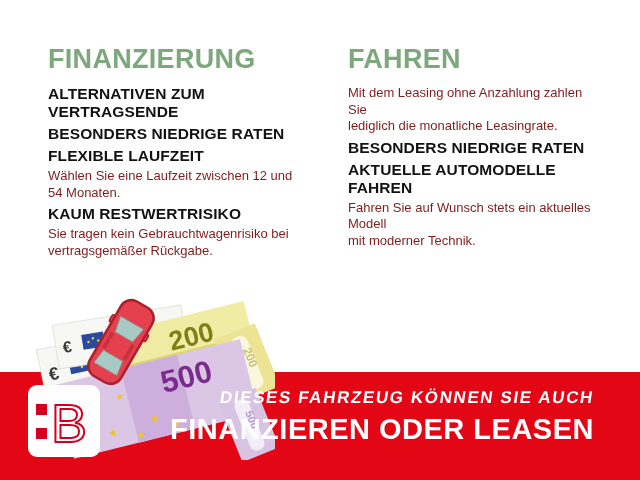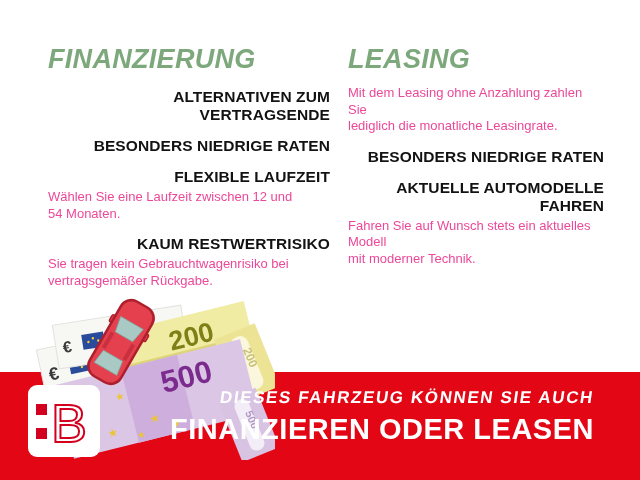--- a/index.html
+++ b/index.html
@@ -4,29 +4,29 @@
 <style>
   html,body { margin:0; padding:0; }
   .page {
     position:relative; width:640px; height:480px; overflow:hidden;
     background:#ffffff; font-family:"Liberation Sans", sans-serif;
   }
   .col { position:absolute; top:44px; }
   .col-left  { left:48px;  width:282px; }
   .col-right { left:348px; width:256px; }
   .col-title {
-    margin:0 0 10px 0; font-size:27px; font-weight:bold; font-style:italic;
+    margin:0 0 10px 0; font-size:27px; font-weight:bold; 
     color:#7CA87C; letter-spacing:0.3px;
   }
   .sec-h {
-    margin:13px 0 3px 0; font-size:15.5px; font-weight:bold;
-    color:#121212; letter-spacing:0.1px;text-align:right;
+    margin:4px 0 3px 0; font-size:15.5px; font-weight:bold;
+    color:#121212; letter-spacing:0.1px;
   }
   .sec-b {
-    margin:0; font-size:13px; line-height:16.5px; color:#ec4899;
+    margin:0; font-size:13px; line-height:16.5px; color:#7f1d1d;
     white-space:pre-line;
   }
   .banner {
     position:absolute; left:0; top:372px; width:640px; height:108px;
     background:#E30615; z-index:1;
   }
   .banner-text {
     position:absolute; right:46px; top:388px; z-index:4;
     display:flex; flex-direction:column; align-items:flex-end; gap:5px;
     color:#ffffff; text-align:right;
@@ -57,21 +57,21 @@
     <h2 class="sec-h">FLEXIBLE LAUFZEIT</h2>
     <p class="sec-b">Wählen Sie eine Laufzeit zwischen 12 und
 54 Monaten.</p>
 
     <h2 class="sec-h">KAUM RESTWERTRISIKO</h2>
     <p class="sec-b">Sie tragen kein Gebrauchtwagenrisiko bei
 vertragsgemäßer Rückgabe.</p>
   </div>
 
   <div class="col col-right">
-    <h1 class="col-title">LEASING</h1>
+    <h1 class="col-title">FAHREN</h1>
 
     <p class="sec-b">Mit dem Leasing ohne Anzahlung zahlen Sie
 lediglich die monatliche Leasingrate.</p>
 
     <h2 class="sec-h">BESONDERS NIEDRIGE RATEN</h2>
 
 
     <h2 class="sec-h">AKTUELLE AUTOMODELLE FAHREN</h2>
     <p class="sec-b">Fahren Sie auf Wunsch stets ein aktuelles Modell
 mit moderner Technik.</p>

